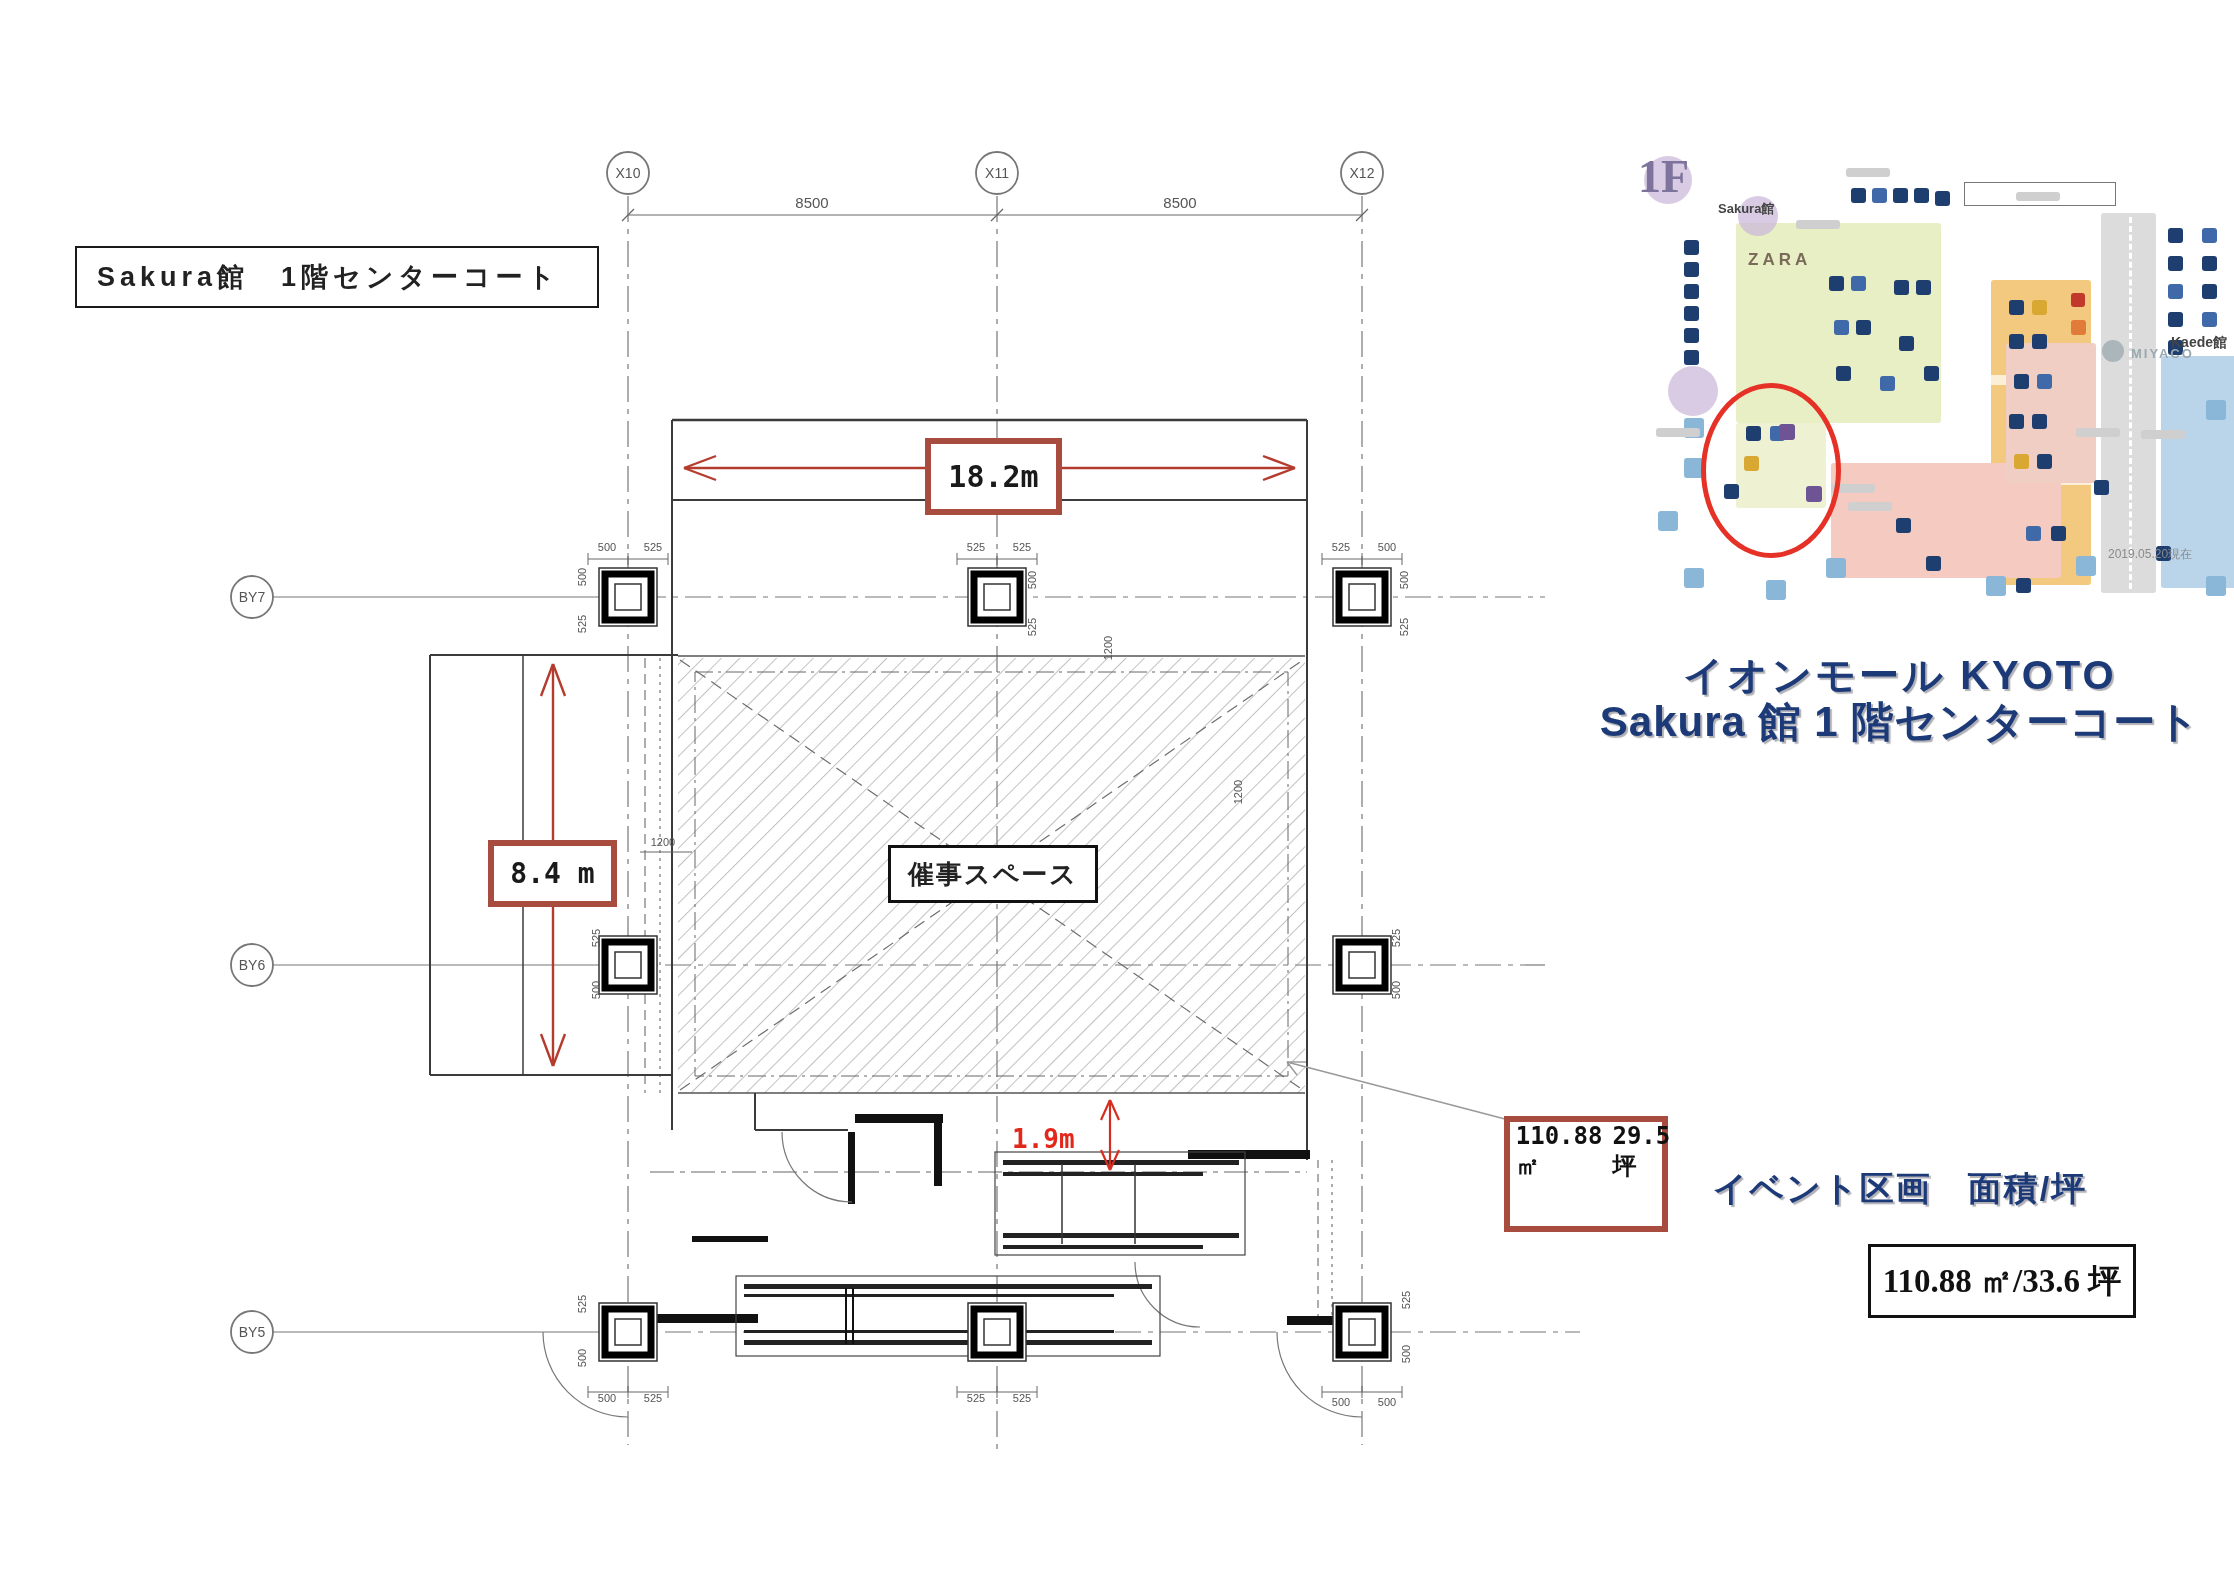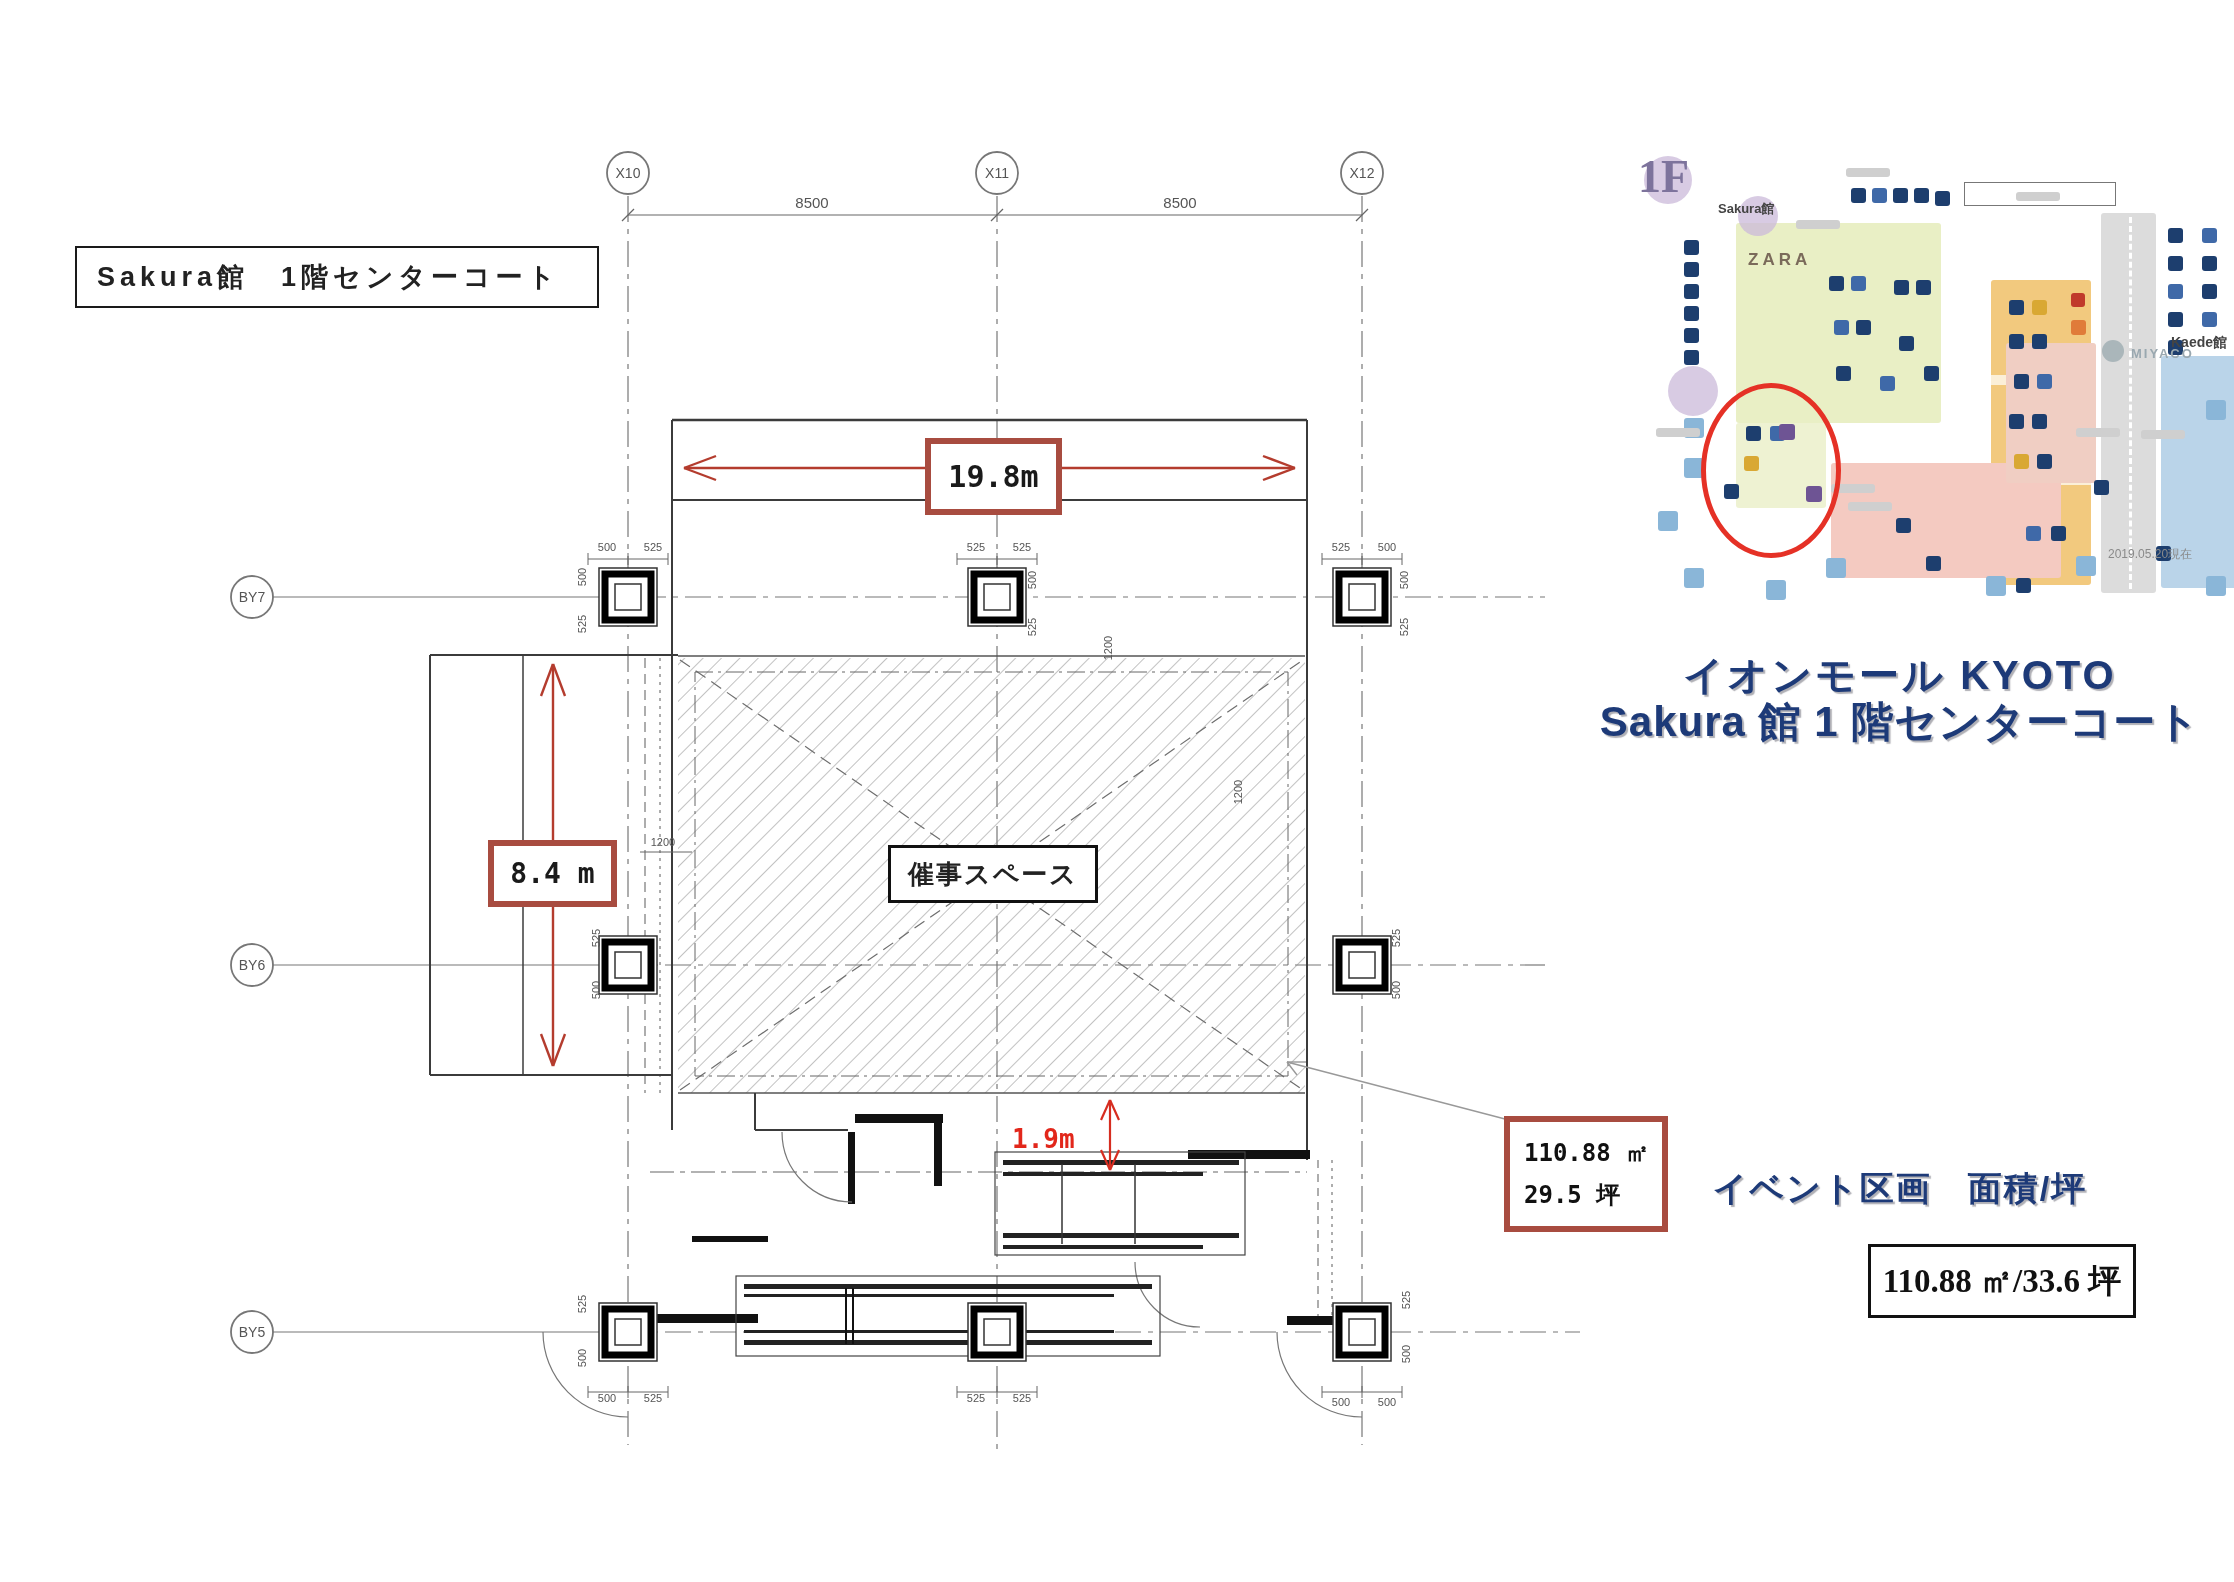--- a/index.html
+++ b/index.html
@@ -13,21 +13,21 @@
      display:flex;align-items:center;padding-left:20px;font-size:27px;font-weight:bold;
      letter-spacing:5px;}
   #space-label{left:888px;top:845px;width:210px;height:58px;border:3px solid #111;
      display:flex;align-items:center;justify-content:center;font-size:26px;font-weight:bold;letter-spacing:2px;}
   #dim-w{left:925px;top:438px;width:137px;height:77px;font-size:30px;}
   #dim-h{left:488px;top:840px;width:129px;height:67px;font-size:28px;}
   #clearance{left:1012px;top:1124px;width:100px;height:30px;background:transparent;
      font-family:"DejaVu Sans Mono",monospace;font-size:26px;font-weight:bold;color:#e2271b;}
   #area-box{left:1504px;top:1116px;width:164px;height:116px;border:6px solid #a84c40;
      font-family:"DejaVu Sans Mono",monospace;font-size:24px;font-weight:bold;color:#111;
-     display:flex;flex-direction:column;justify-content:center;gap:10px;padding-left:14px;}
+     display:flex;flex-direction:row;justify-content:center;gap:10px;padding-left:14px;}
   .navy{position:absolute;color:#1d3a78;font-weight:bold;text-align:center;
      text-shadow:2px 2px 1px rgba(110,110,120,.55);}
   #h1{left:1620px;top:608px;width:560px;font-size:40px;letter-spacing:3px;margin-top:40px;}
   #h2{left:1560px;top:694px;width:680px;font-size:42px;letter-spacing:1px;}
   #h3{left:1570px;top:1166px;width:660px;font-size:34px;letter-spacing:2px;}
   #summary-box{left:1868px;top:1244px;width:268px;height:74px;border:3px solid #111;
      display:flex;align-items:center;justify-content:center;
      font-family:"Liberation Serif",serif;font-weight:bold;font-size:33px;color:#111;}
   
   #map{left:1596px;top:128px;width:660px;height:470px;background:#fff;}
@@ -275,21 +275,21 @@
 
 <div class="ovl" id="title-box">
     <span>Sakura館　1階センターコート</span>
   </div>
 
 <div class="ovl" id="space-label">
     <span>催事スペース</span>
   </div>
 
 <div class="ovl redbox" id="dim-w">
-    <span>19.8m</span>
+    <span>18.2m</span>
   </div>
 
 <div class="ovl redbox" id="dim-h">
     <span>8.4 m</span>
   </div>
 
 <div class="ovl" id="clearance"><span>1.9m</span></div>
 
 <div class="ovl" id="area-box">
   <div>110.88 ㎡</div>

